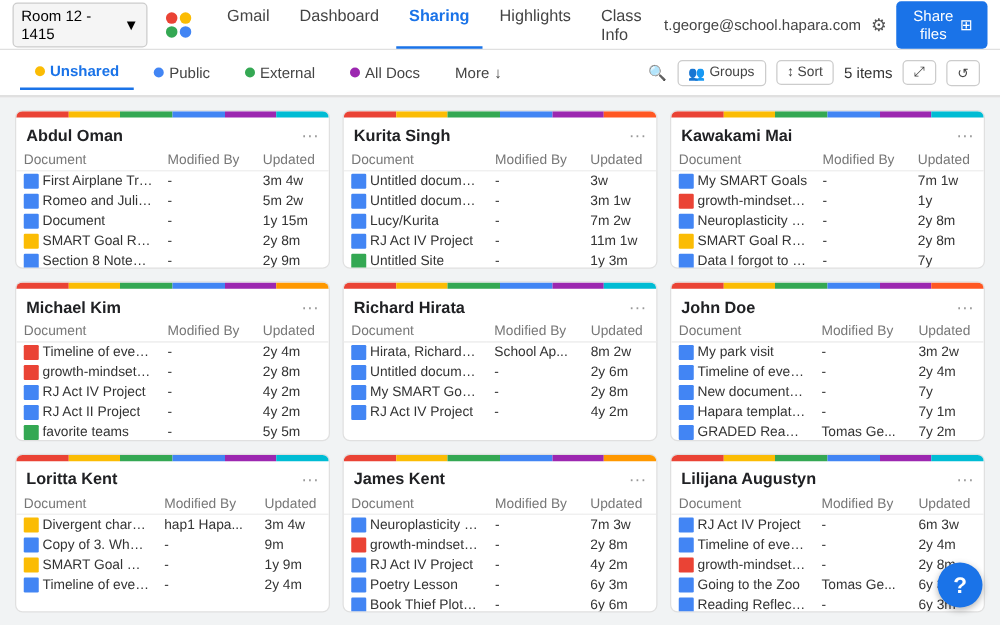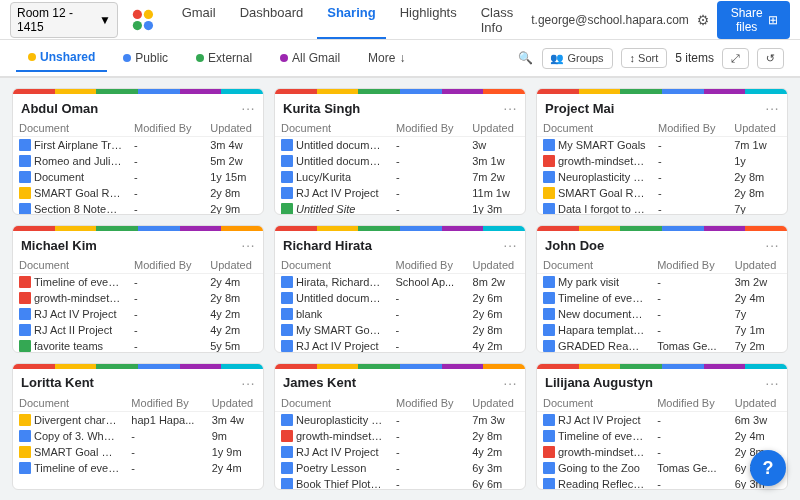--- a/index.html
+++ b/index.html
@@ -228,21 +228,21 @@
   <button class="tab-btn">
     <span class="dot" style="background:#4285f4"></span>
     <span>Public</span>
   </button>
   <button class="tab-btn">
     <span class="dot" style="background:#34a853"></span>
     <span>External</span>
   </button>
   <button class="tab-btn">
     <span class="dot" style="background:#9c27b0"></span>
-    <span>All Gmail</span>
+    <span>All Docs</span>
   </button>
   <button class="tab-btn">
     <span>More</span>
     <span>↓</span>
   </button>
 
   <div class="spacer"></div>
 
   <div class="toolbar-right">
     <span style="cursor:pointer;color:#555;">🔍</span>
@@ -395,40 +395,40 @@
           <span style="overflow:hidden;text-overflow:ellipsis;white-space:nowrap;">RJ Act IV Project</span>
         </div>
       </td>
       <td>-</td>
       <td>11m 1w</td>
     </tr>
           <tr>
       <td style="max-width:105px;">
         <div class="doc-row">
           <span class="doc-icon" style="background:#34a853;flex-shrink:0;"></span>
-          <span style="overflow:hidden;text-overflow:ellipsis;white-space:nowrap;font-style:italic;">Untitled Site</span>
+          <span style="overflow:hidden;text-overflow:ellipsis;white-space:nowrap;">Untitled Site</span>
         </div>
       </td>
       <td>-</td>
       <td>1y 3m</td>
     </tr>
         </tbody>
       </table>
     </div>
     <div class="student-card">
       <div class="multibar">
         <span style="background: rgb(234, 67, 53);"></span>
         <span style="background: rgb(251, 188, 4);"></span>
         <span style="background: rgb(52, 168, 83);"></span>
         <span style="background: rgb(66, 133, 244);"></span>
         <span style="background: rgb(156, 39, 176);"></span>
         <span style="background: rgb(0, 188, 212);"></span>
       </div>
       <div class="card-header">
-    <span class="student-name">Project Mai</span>
+    <span class="student-name">Kawakami Mai</span>
     <span class="card-menu">···</span>
   </div>
       <table class="card-table">
         <thead>
           <tr>
     <th>Document</th>
     <th>Modified By</th>
     <th>Updated</th>
   </tr>
         </thead>
@@ -600,30 +600,20 @@
           <span style="overflow:hidden;text-overflow:ellipsis;white-space:nowrap;">Untitled document</span>
         </div>
       </td>
       <td>-</td>
       <td>2y 6m</td>
     </tr>
           <tr>
       <td style="max-width:105px;">
         <div class="doc-row">
           <span class="doc-icon" style="background:#4285f4;flex-shrink:0;"></span>
-          <span style="overflow:hidden;text-overflow:ellipsis;white-space:nowrap;">blank</span>
-        </div>
-      </td>
-      <td>-</td>
-      <td>2y 6m</td>
-    </tr>
-          <tr>
-      <td style="max-width:105px;">
-        <div class="doc-row">
-          <span class="doc-icon" style="background:#4285f4;flex-shrink:0;"></span>
           <span style="overflow:hidden;text-overflow:ellipsis;white-space:nowrap;">My SMART Goals</span>
         </div>
       </td>
       <td>-</td>
       <td>2y 8m</td>
     </tr>
           <tr>
       <td style="max-width:105px;">
         <div class="doc-row">
           <span class="doc-icon" style="background:#4285f4;flex-shrink:0;"></span>

